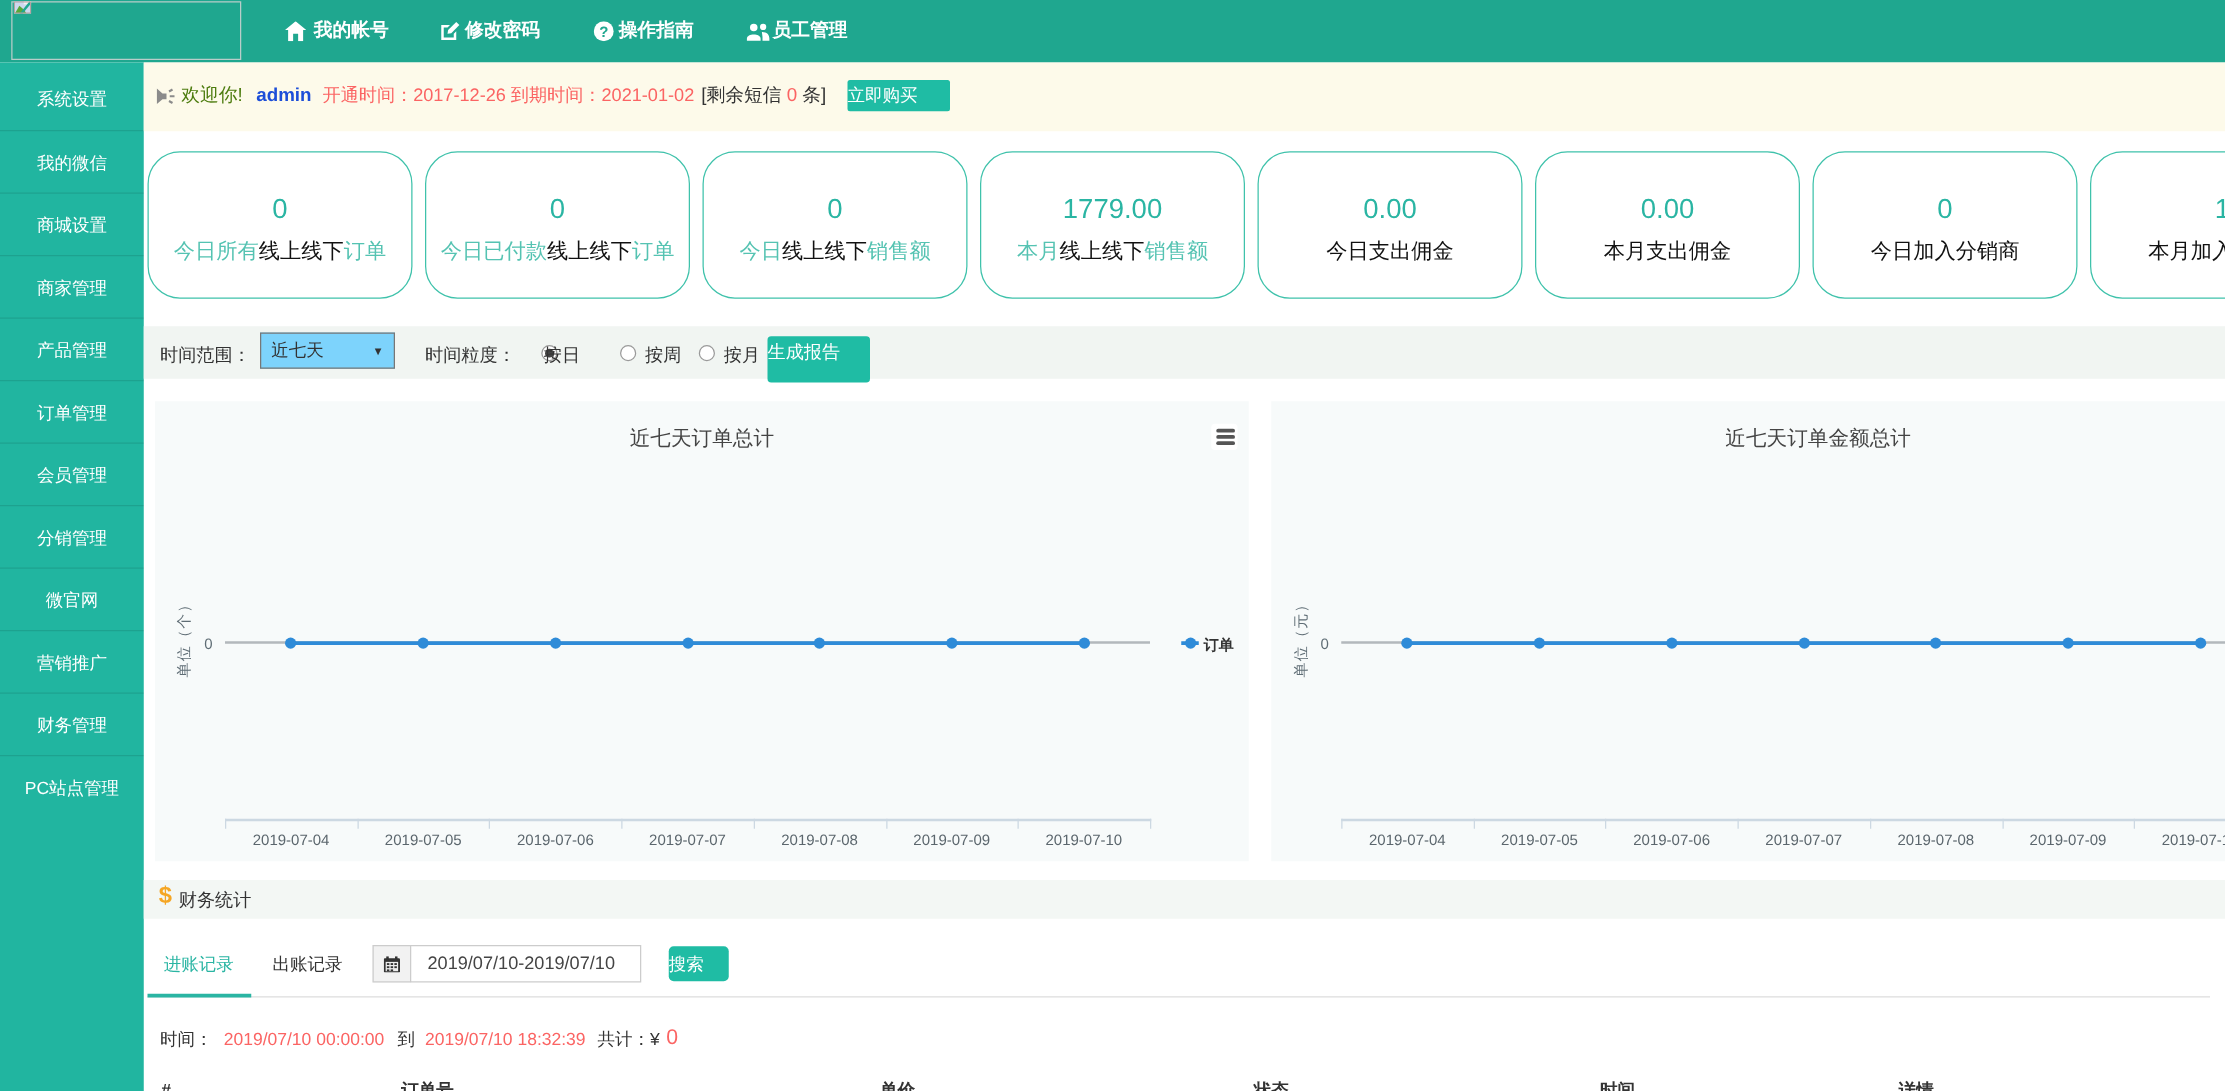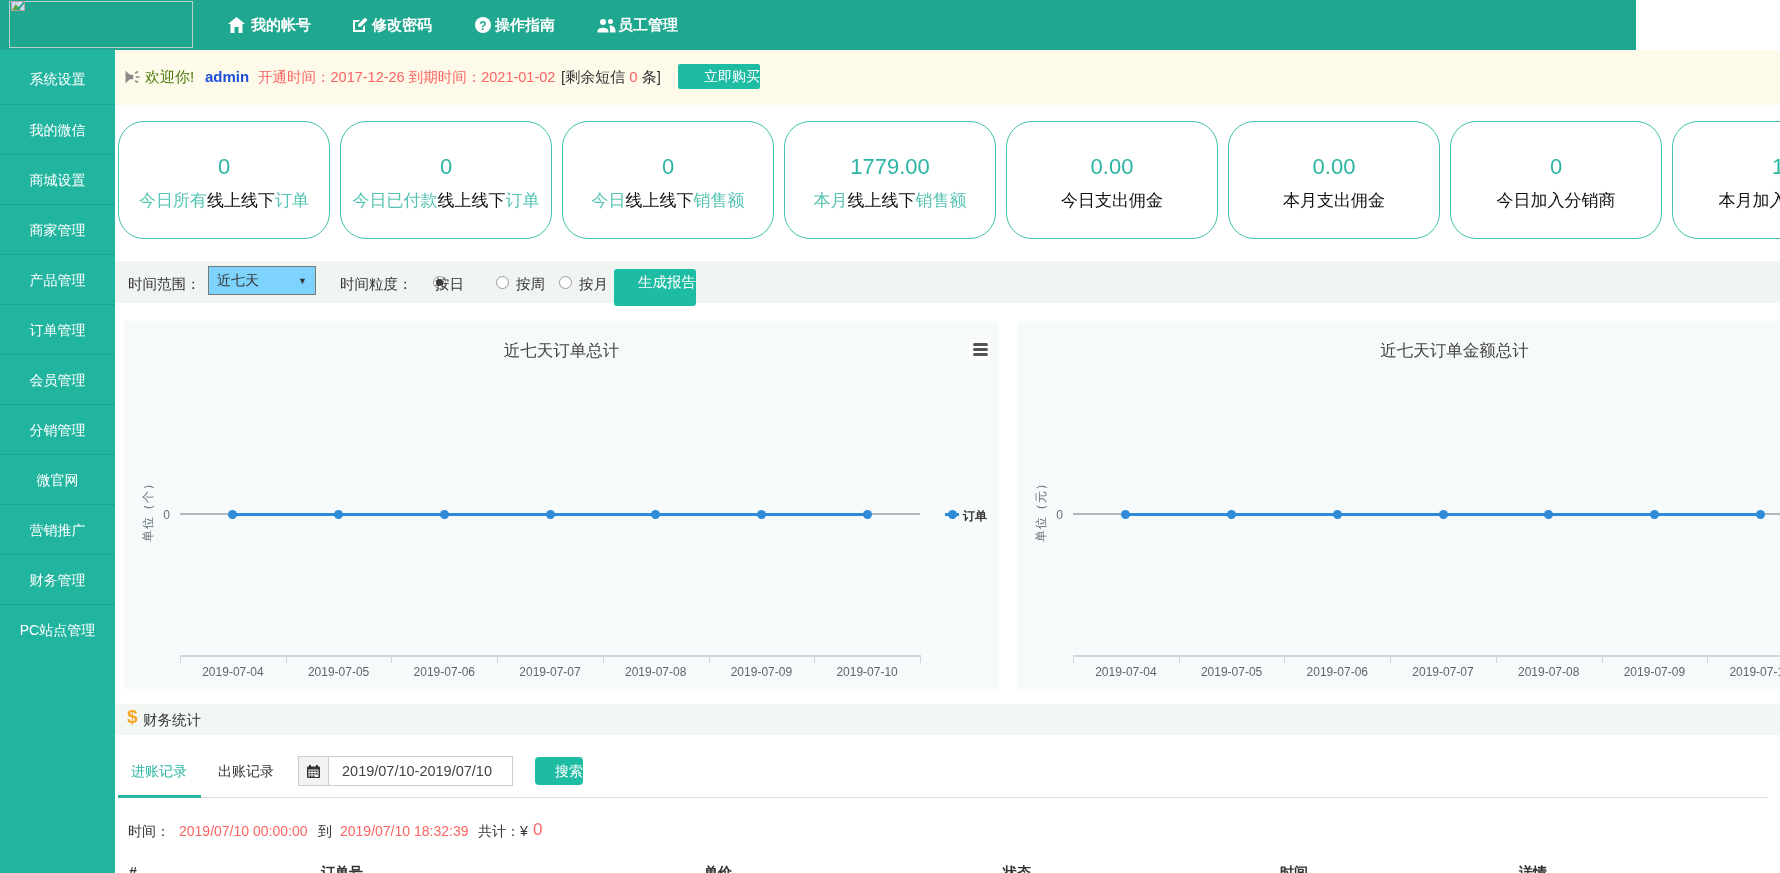--- a/index.html
+++ b/index.html
@@ -1,18 +1,18 @@
 <!DOCTYPE html>
 <html><head><meta charset="utf-8">
 <style>
 *{margin:0;padding:0;box-sizing:border-box}
 html,body{width:1780px;height:873px;overflow:hidden;background:#fff;
 font-family:"Liberation Sans",sans-serif}
 .abs{position:absolute}
-#topbar{position:absolute;left:0;top:0;width:1636px;height:50px;background:#1fa78f}
+#topbar{position:absolute;left:0;top:0;width:1780px;height:50px;background:#1fa78f}
 #logo{position:absolute;left:9px;top:1px;width:184px;height:47px;border:1px solid #b9cdc9}
 .nav{position:absolute;top:0;height:50px;line-height:50px;color:#fff;font-weight:bold;font-size:15px}
 .nico{position:absolute;top:17px}
 #sidebar{position:absolute;left:0;top:50px;width:115px;height:823px;background:#21b5a0;padding-top:4px}
 .mi{height:50px;line-height:50px;text-align:center;color:#fff;font-size:14px;border-top:1px solid rgba(0,0,0,.10)}
 .mi:first-child{border-top:none}
 #welcome{position:absolute;left:115px;top:50px;width:1665px;height:55px;background:#fdfaea;font-size:15px}
 #welcome span{position:absolute;top:19px;line-height:16px;white-space:nowrap}
 .card{position:absolute;top:121px;width:212px;height:118px;border:1.5px solid #3fc2ab;border-radius:26px;background:#fff;text-align:center}
 .cnum{margin-top:32px;font-size:22px;color:#2ab5a3}
@@ -23,21 +23,21 @@
 .radio{position:absolute;top:14.5px;width:13px;height:13px;border:1px solid #9a9a9a;border-radius:50%;background:#fff}
 .panel{position:absolute;top:321px;width:875px;height:368px;background:#f7fafa}
 .ctitle{position:absolute;left:0;top:19px;width:875px;text-align:center;font-size:16.5px;color:#444}
 .burger{position:absolute;left:849px;top:22px;width:15px}
 .burger i{display:block;height:3px;background:#555;border-radius:1.5px;margin-bottom:2px}
 .ylab{position:absolute;left:-36px;top:180px;width:120px;text-align:center;transform:rotate(-90deg);font-size:12px;color:#5f6d75;letter-spacing:1px}
 .zero{position:absolute;left:34px;top:187px;width:12px;text-align:right;font-size:12px;color:#5f6d75}
 .dot{position:absolute;width:9px;height:9px;border-radius:50%;background:#2e8bd8}
 .xdate{position:absolute;top:344px;width:80px;text-align:center;font-size:12px;color:#5b666d}
 #finband{position:absolute;left:115px;top:704px;width:1665px;height:31px;background:#f3f7f4}
-.btn{position:absolute;background:#1fbca4;color:#fff;text-align:right;border-radius:3px}
+.btn{position:absolute;background:#1fbca4;color:#fff;text-align:left;border-radius:3px}
 .redt{color:#fb6463}
 .th{position:absolute;top:864px;font-size:14px;font-weight:bold;color:#333}
 </style></head>
 <body>
 <div id="topbar">
   <div id="logo">
     <svg style="position:absolute;left:1px;top:-1px" width="14" height="10" viewBox="0 0 14 10">
         <rect x="0" y="0" width="14" height="10" fill="#ccd8ee"></rect>
         <rect x="8" y="0" width="6" height="2.5" fill="#f2f2f2"></rect>
         <path d="M1 9.5 L4.5 3.5 L8 6.5 L10 9.5 Z" fill="#58a839"></path>

